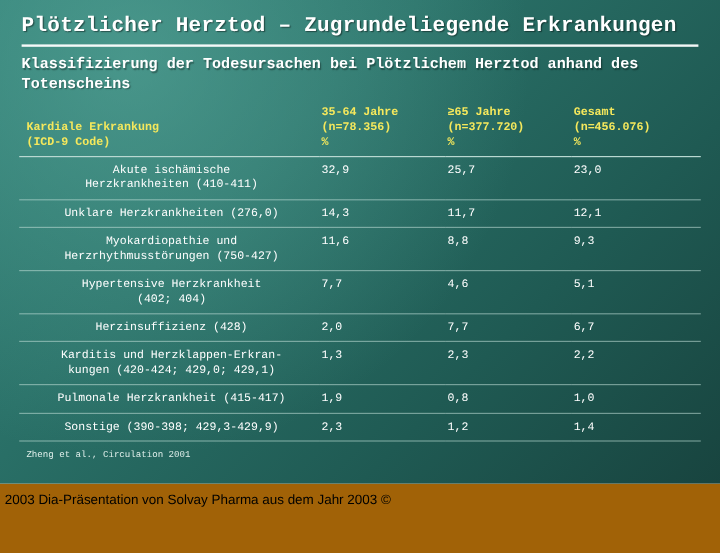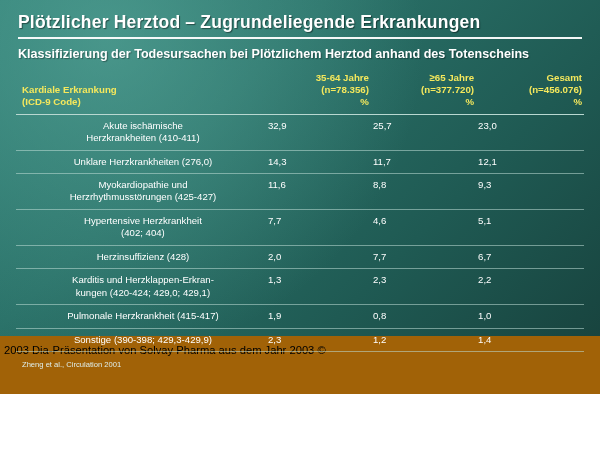--- a/index.html
+++ b/index.html
@@ -9,23 +9,24 @@
   body {
     width: 600px;
     height: 461px;
     background: #ffffff;
     font-family: "Liberation Sans", sans-serif;
     overflow: hidden;
   }
   #slide {
     position: relative;
     width: 600px;
-    height: 336px;
+    height: 403px;
     background: linear-gradient(135deg, #2f7d73 0%, #2a7168 35%, #1f5a53 70%, #18443f 100%);
     box-sizing: border-box;
+    font-family: Liberation Mono, monospace;
   }
   #slide::before {
     content: "";
     position: absolute;
     left: 0; top: 0; right: 0; bottom: 0;
     background: radial-gradient(circle at 18% 12%, rgba(95,175,162,0.55) 0%, rgba(47,125,115,0.0) 55%);
     pointer-events: none;
   }
   .slide-inner {
     position: relative;
@@ -60,21 +61,21 @@
     table-layout: fixed;
   }
   table.data col.c0 { width: 44%; }
   table.data col.c1 { width: 18.5%; }
   table.data col.c2 { width: 18.5%; }
   table.data col.c3 { width: 19%; }
   th.head {
     color: #f5e85c;
     font-size: 9.7px;
     font-weight: bold;
-    text-align: right;
+    text-align: left;
     vertical-align: bottom;
     padding: 0 2px 5px 2px;
     line-height: 1.25;
     border-bottom: 1px solid #b9d8d1;
   }
   th.head.first {
     text-align: left;
     padding-left: 6px;
   }
   td.cell {
@@ -157,21 +158,21 @@
           <td class="cell label">
             <div>Unklare Herzkrankheiten (276,0)</div>
           </td>
           <td class="cell">14,3</td>
           <td class="cell">11,7</td>
           <td class="cell">12,1</td>
         </tr>
         <tr>
           <td class="cell label">
             <div>Myokardiopathie und</div>
-            <div>Herzrhythmusstörungen (425-427)</div>
+            <div>Herzrhythmusstörungen (750-427)</div>
           </td>
           <td class="cell">11,6</td>
           <td class="cell">8,8</td>
           <td class="cell">9,3</td>
         </tr>
         <tr>
           <td class="cell label">
             <div>Hypertensive Herzkrankheit</div>
             <div>(402; 404)</div>
           </td>

